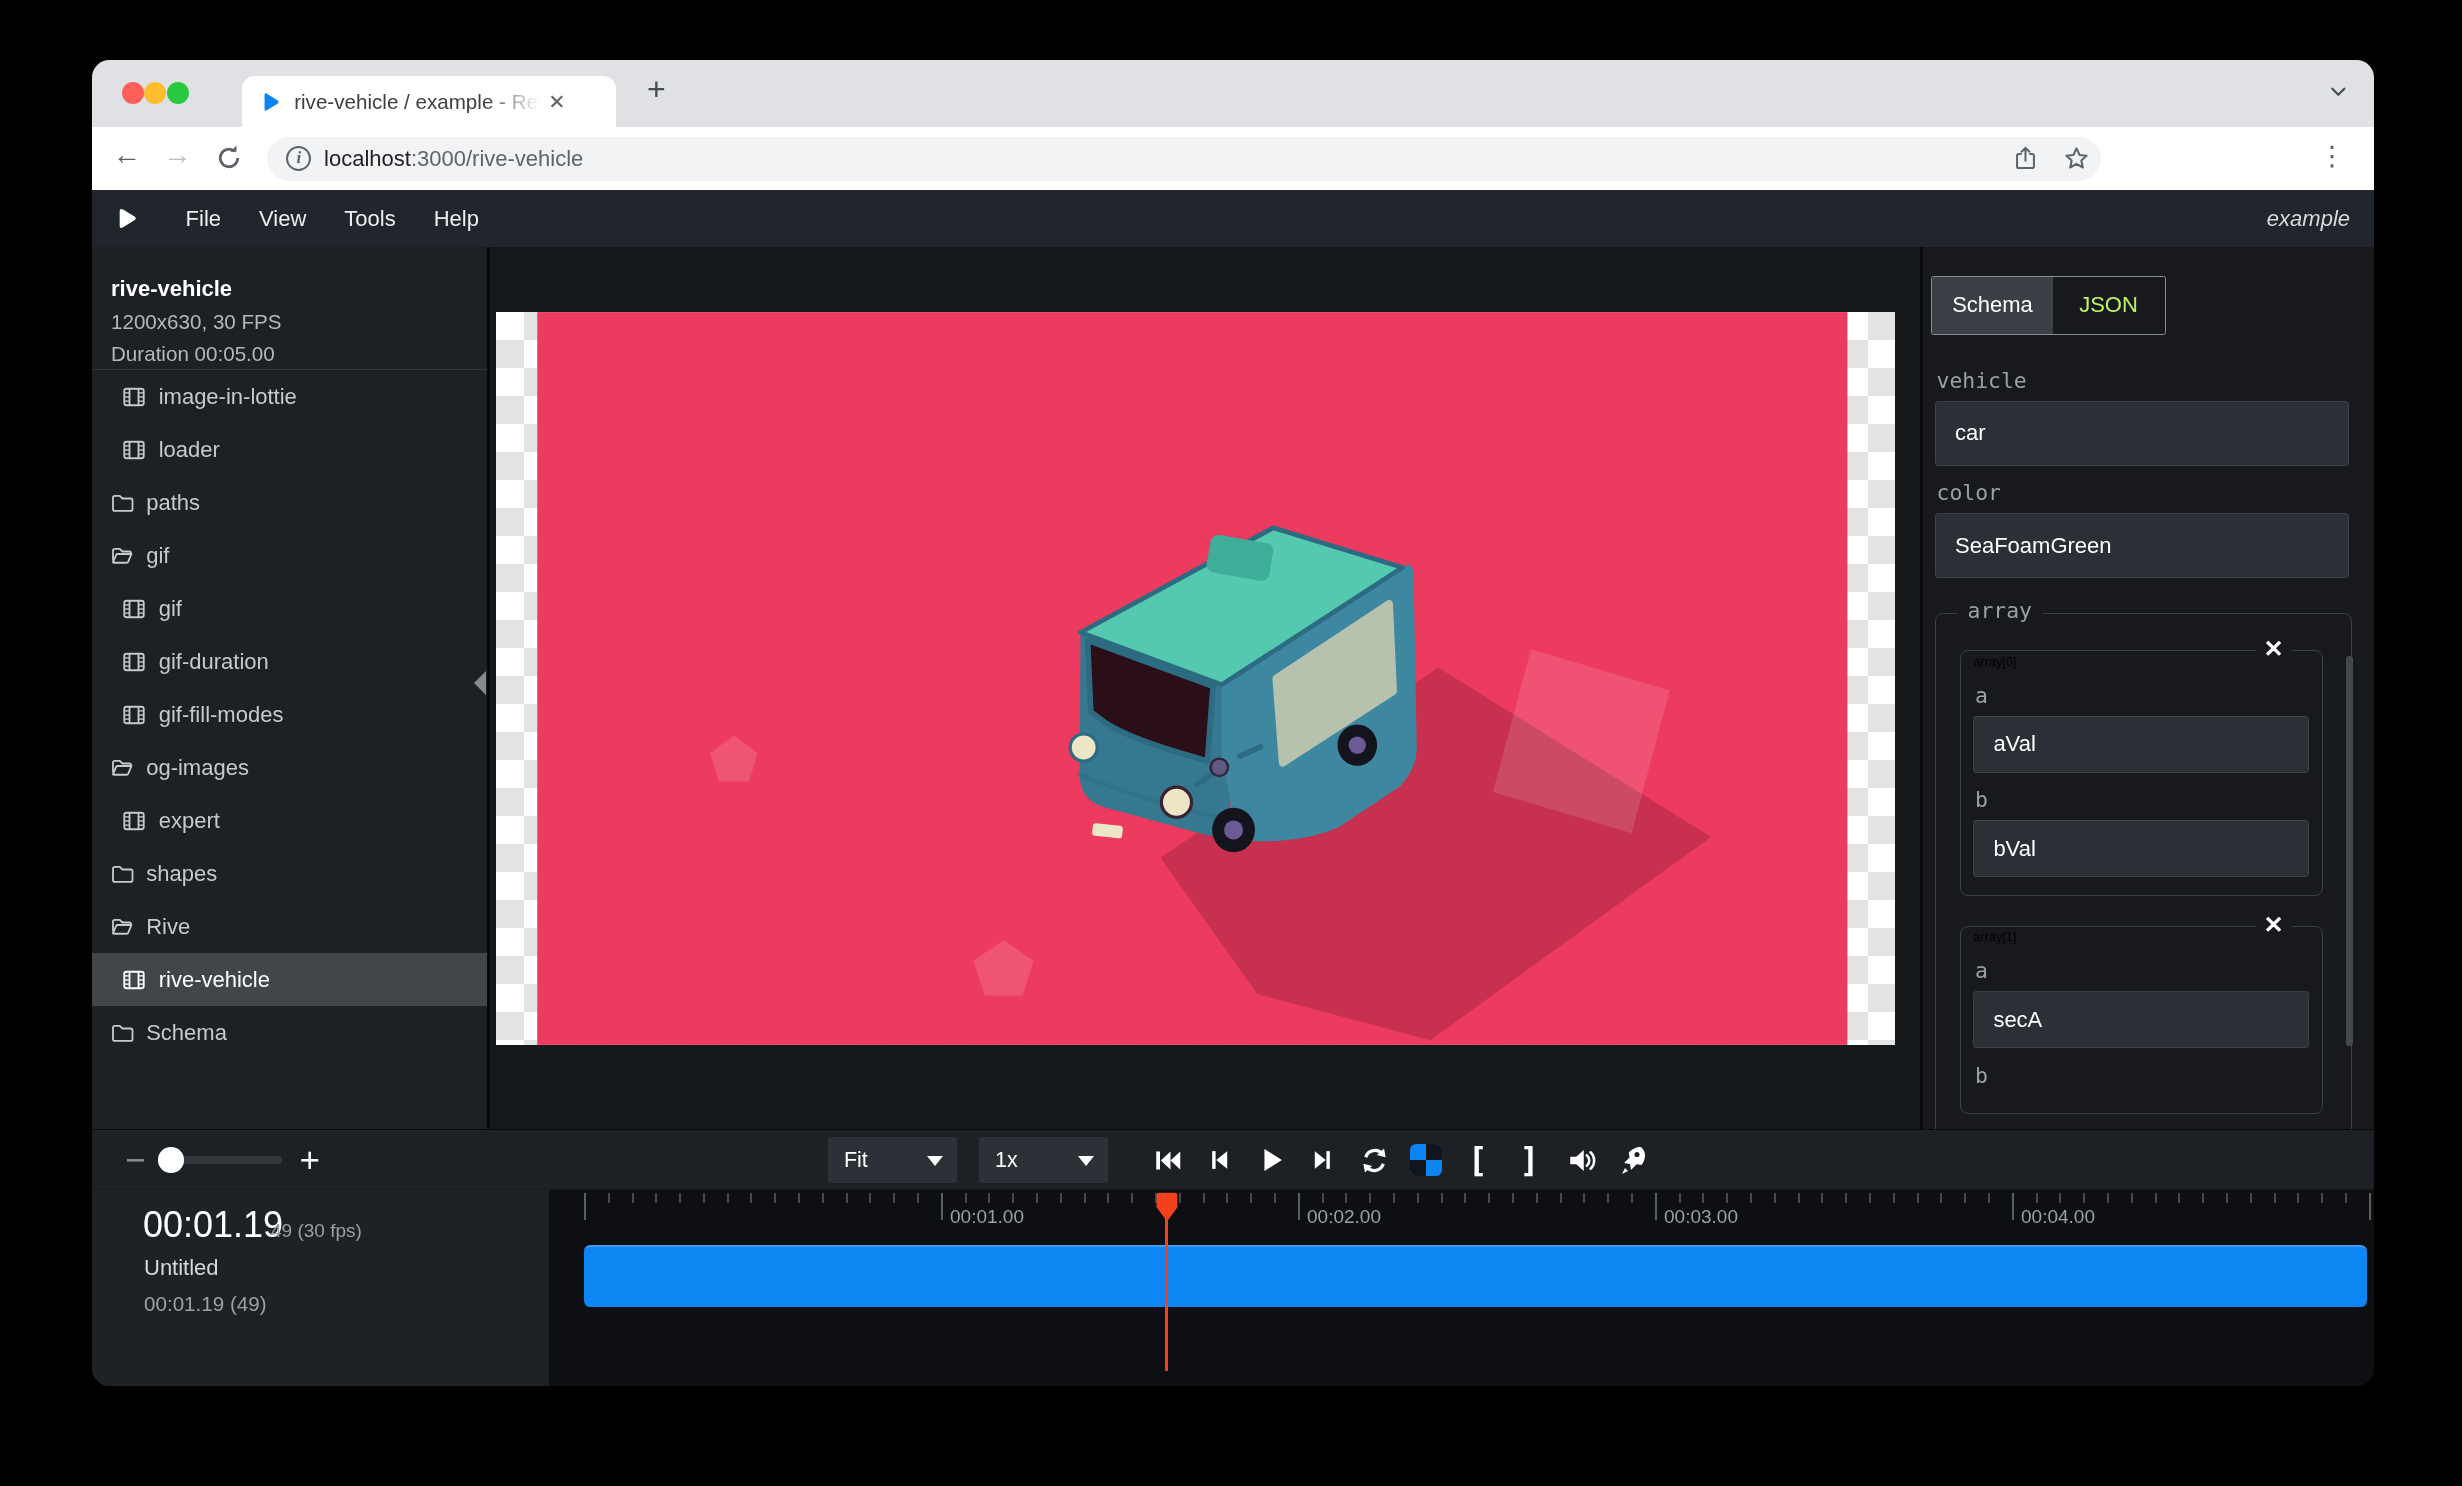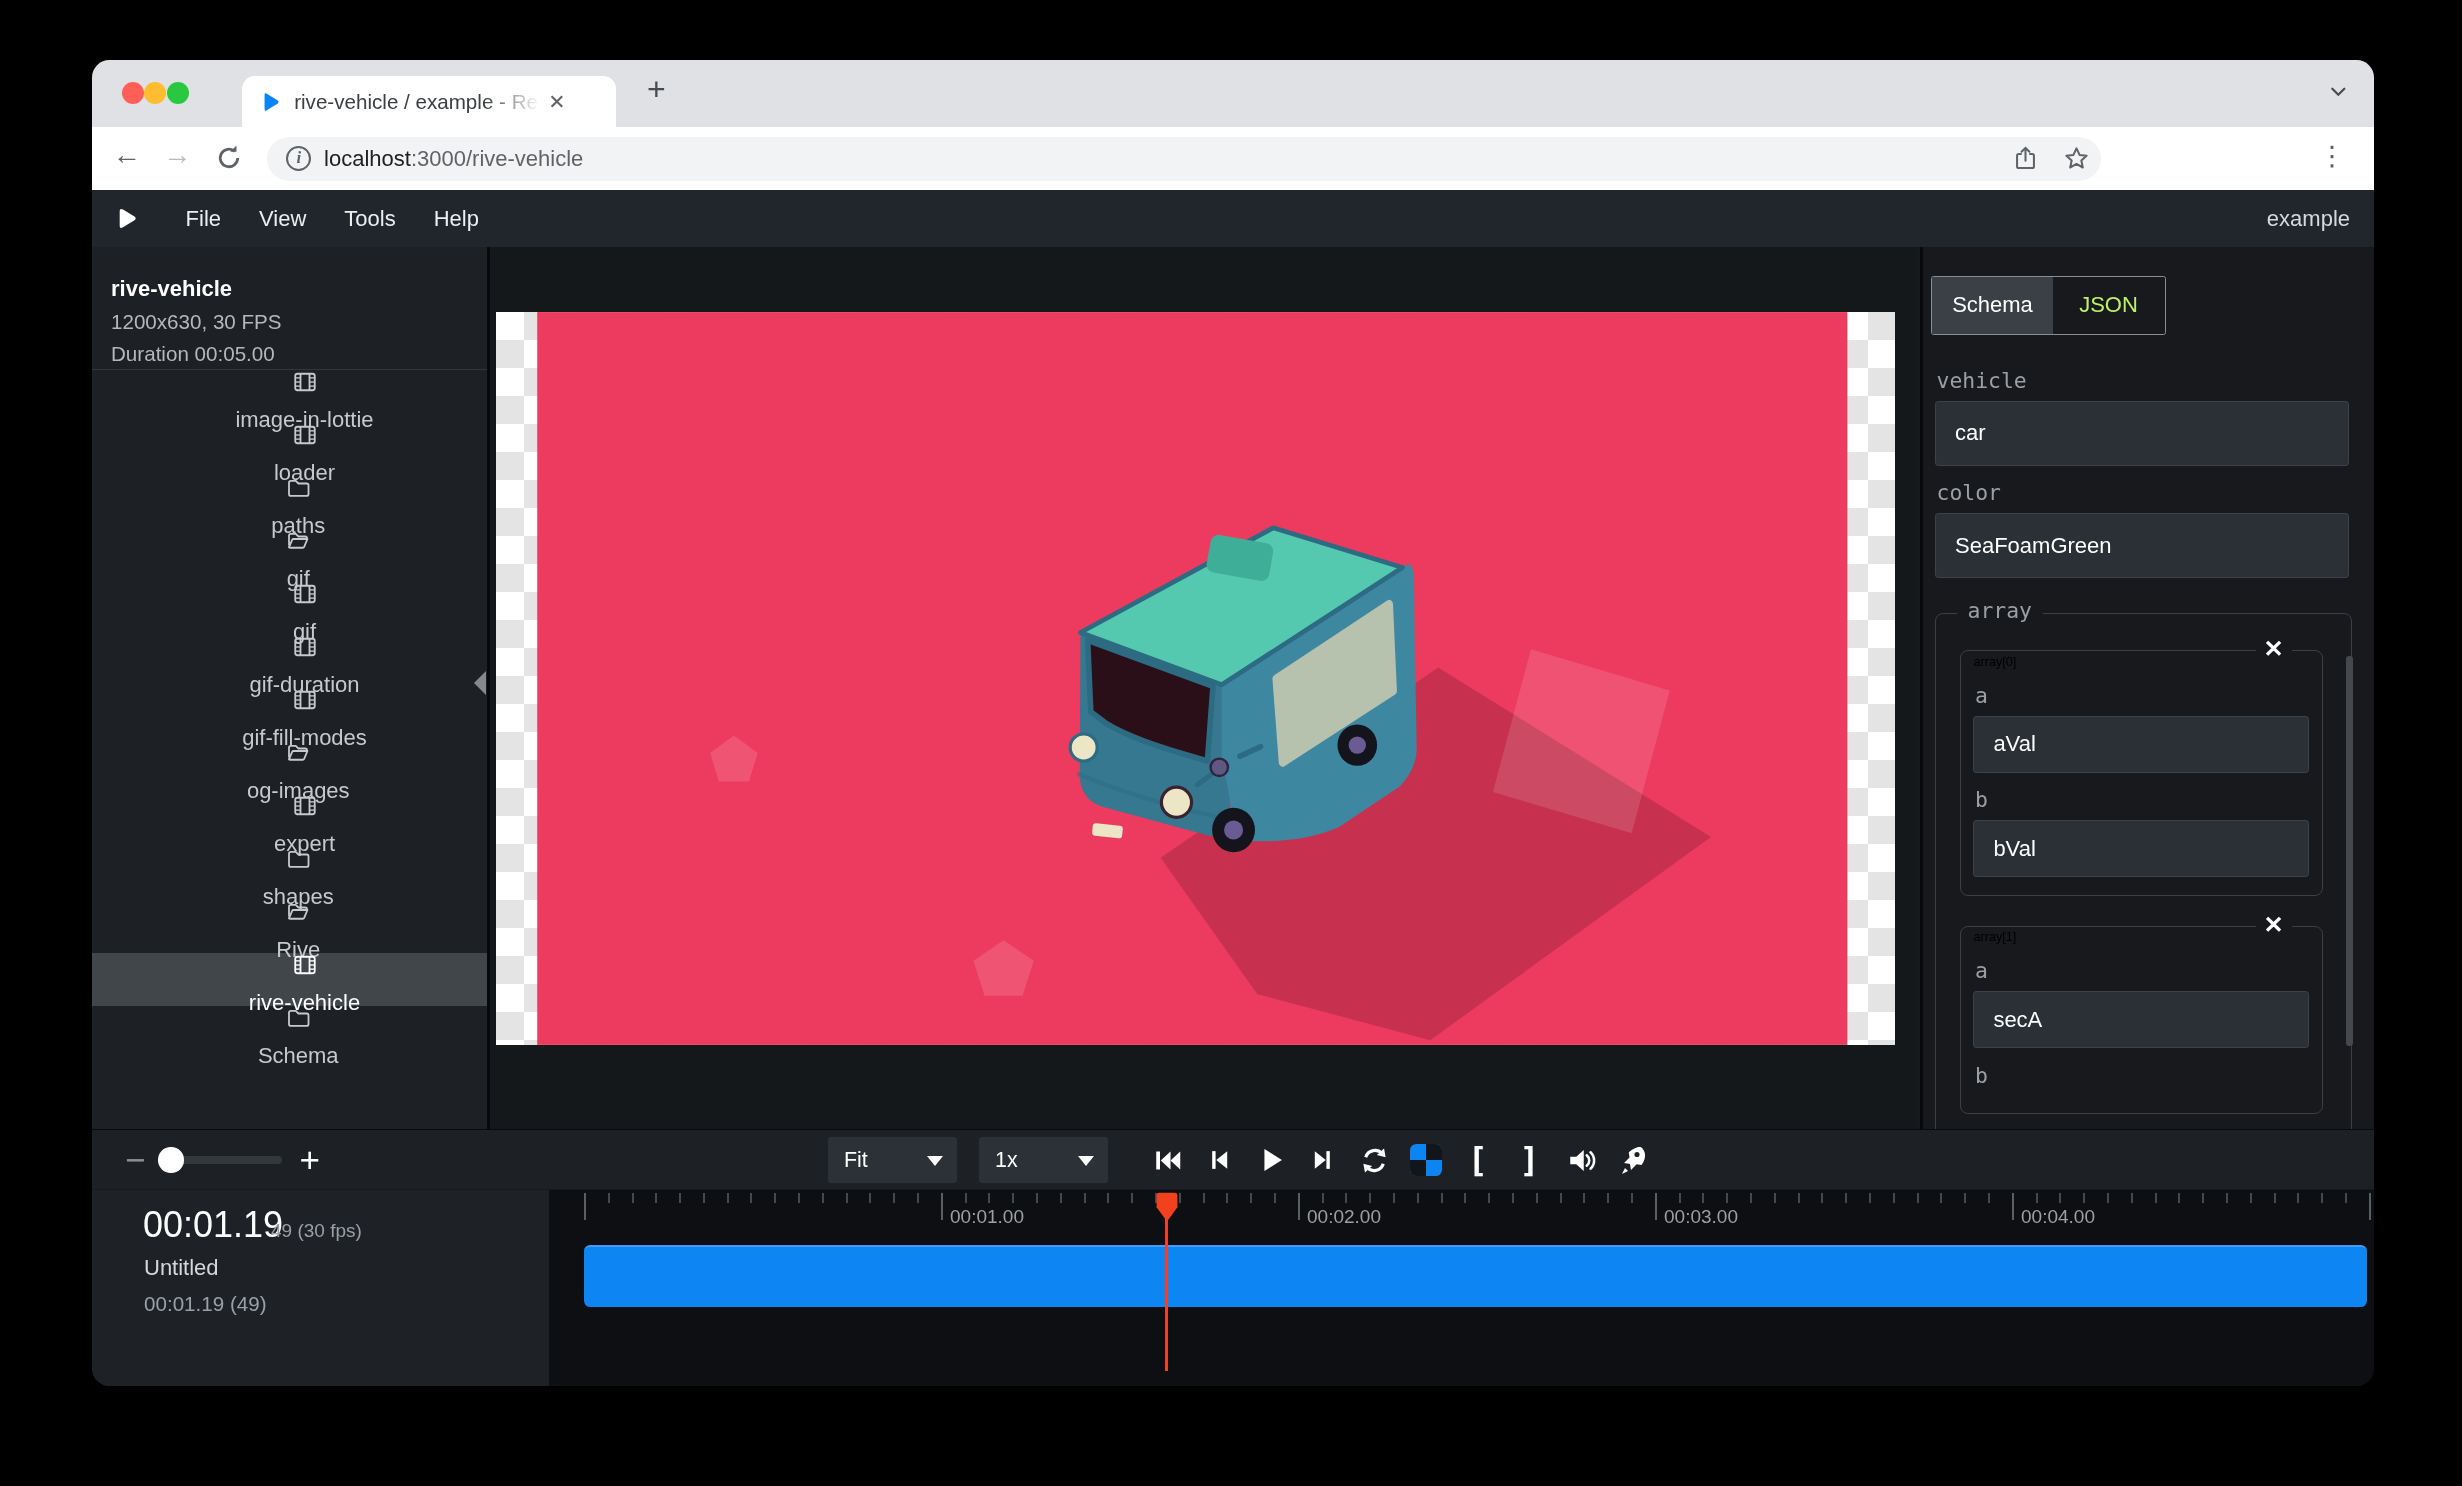--- a/index.html
+++ b/index.html
@@ -22,29 +22,29 @@
   .info-badge { margin-left:19px; width:25.4px; height:25.4px; border:2.1px solid #5f6368; border-radius:50%; color:#5f6368; font-size:16.7px; font-weight:bold; display:flex; align-items:center; justify-content:center; font-family:"Liberation Serif",serif; font-style:italic; }
   .url { margin-left:12.7px; font-size:22px; color:#5f6368; }
   .url b { color:#202124; font-weight:normal; }
   .pill-ic { position:absolute; top:17.5px; width:27px; height:27px; color:#5f6368; }
   .kebab { position:absolute; right:28.6px; top:12.7px; font-size:27px; color:#5f6368; letter-spacing:0; }
 
   
   .menubar { position:absolute; left:0; top:130px; width:100%; height:57px; background:#20262b; display:flex; align-items:center; }
   .applogo { margin-left:25.4px; width:20.6px; height:25.4px; }
   .menuitem { color:#eceef0; font-size:22px; padding:0 19px; }
-  .menu-right { position:absolute; right:24px; color:#d7dadc; font-size:22px; }
+  .menu-right { position:absolute; right:24px; color:#d7dadc; font-size:22px;font-style:italic; }
 
   
   .main { position:absolute; left:0; top:187px; width:100%; height:882px; background:#16191c; }
   .sidebar { position:absolute; left:0; top:0; width:398px; height:100%; background:#1d2125; border-right:3.2px solid #08090a; }
   .sb-head { padding:28.6px 19px 0 19px; height:123px; border-bottom:1.6px solid #32373b; }
   .sb-title { color:#fff; font-size:22px; font-weight:bold; }
   .sb-line { color:#b4b8bb; font-size:20.6px; margin-top:8px; }
-  .sb-item { height:53px; display:flex; align-items:center; color:#c7cacc; font-size:22px; gap:12.7px; padding-left:17.5px;flex-direction:column; }
+  .sb-item { height:53px; display:flex; align-items:center; color:#c7cacc; font-size:22px; gap:12.7px; padding-left:17.5px; }
   .sb-item.ind { padding-left:30px; }
   .sb-item.sel { background:#41464b; color:#fff; }
   .sb-item .ic { width:24px; height:24px; flex:0 0 24px; display:flex; }
 
   .stage { position:absolute; left:401px; top:0; width:1423px; height:100%; background:#15181b; }
   .canvas { position:absolute; left:3.2px; top:65px; width:1399px; height:733px; background-color:#fff;
     background-image:linear-gradient(45deg,#e4e4e4 25%,transparent 25%,transparent 75%,#e4e4e4 75%),
                      linear-gradient(45deg,#e4e4e4 25%,transparent 25%,transparent 75%,#e4e4e4 75%);
     background-size:56px 56px; background-position:0 0,28px 28px; }
   .canvas svg { position:absolute; left:0; top:0; }

